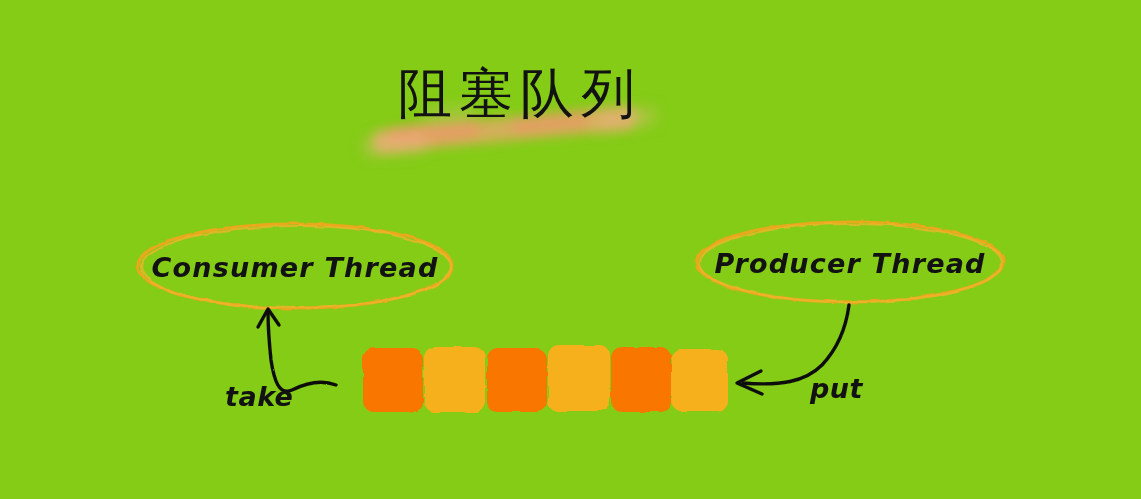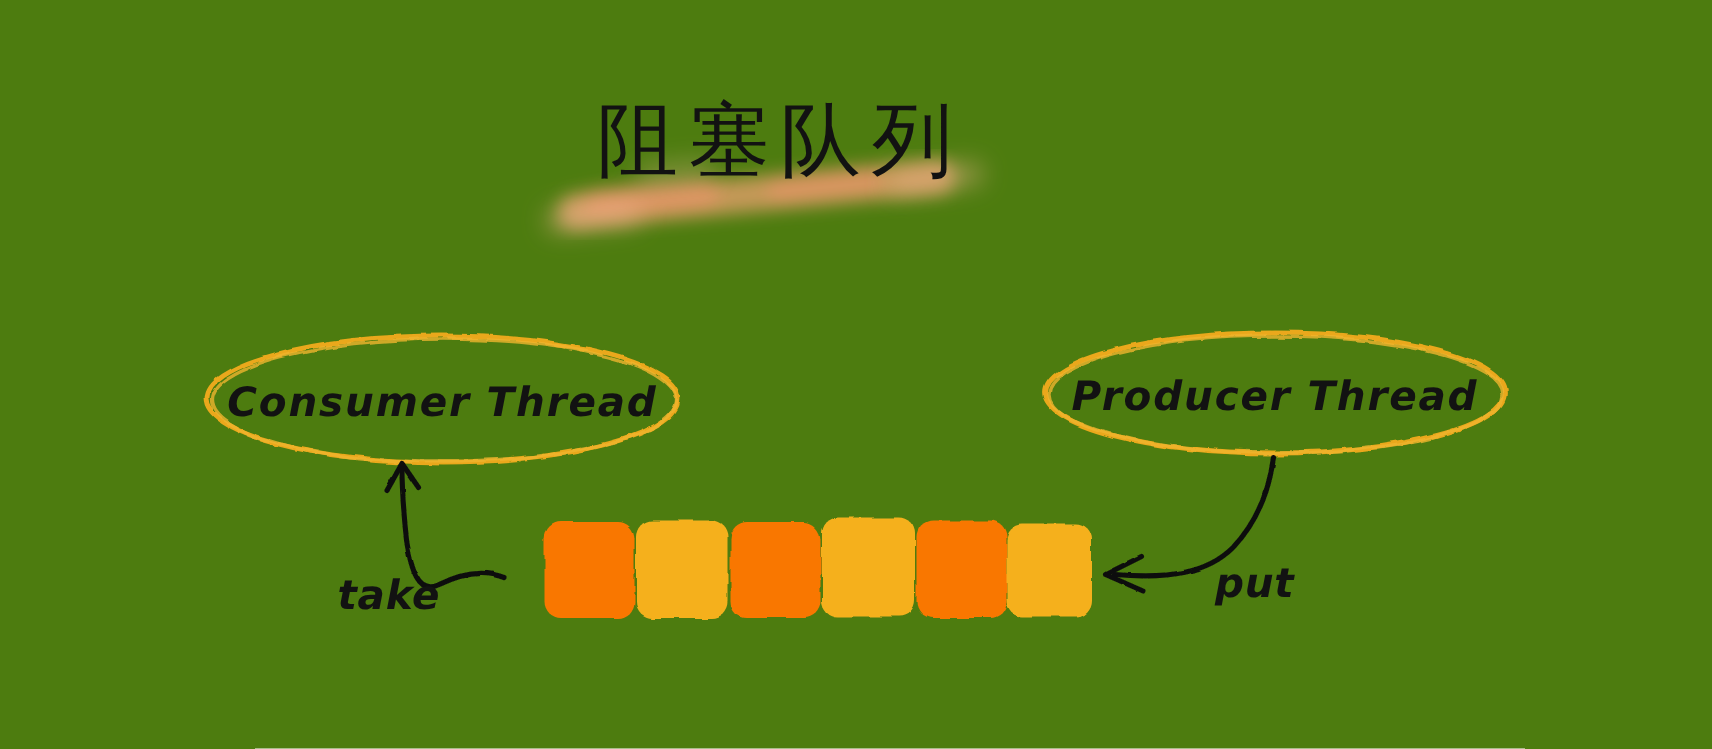--- a/index.html
+++ b/index.html
@@ -68,21 +68,21 @@
     stroke-linecap: round;
     stroke-linejoin: round;
   }
   .queue-cell {
     stroke: none;
   }
 </style>
 </head>
 <body>
 
-<div id="canvas" style="background: #4d7c0f;">
+<div id="canvas" style="background: #84cc16;">
 
   <svg class="layer" viewBox="0 0 1141 499" preserveAspectRatio="none">
     <defs>
       <filter id="hl-blur" x="-30%" y="-80%" width="160%" height="260%">
         <feGaussianBlur stdDeviation="5.5"></feGaussianBlur>
       </filter>
       <filter id="hl-blur-soft" x="-40%" y="-100%" width="180%" height="300%">
         <feGaussianBlur stdDeviation="8"></feGaussianBlur>
       </filter>
       <filter name="rough" id="rough-edge" x="-12%" y="-12%" width="124%" height="124%">

